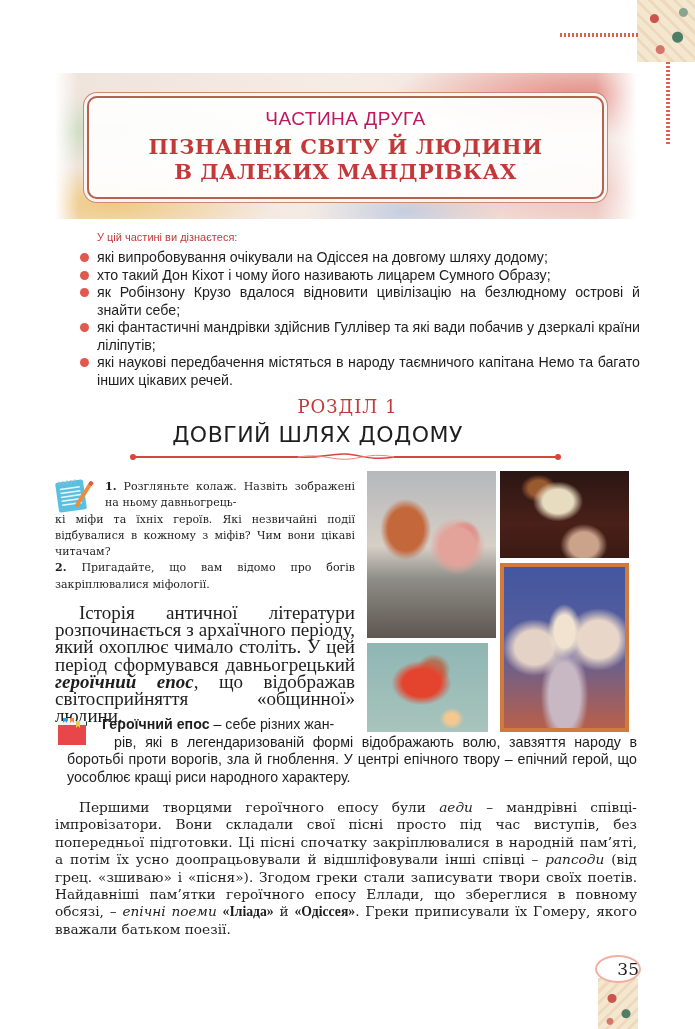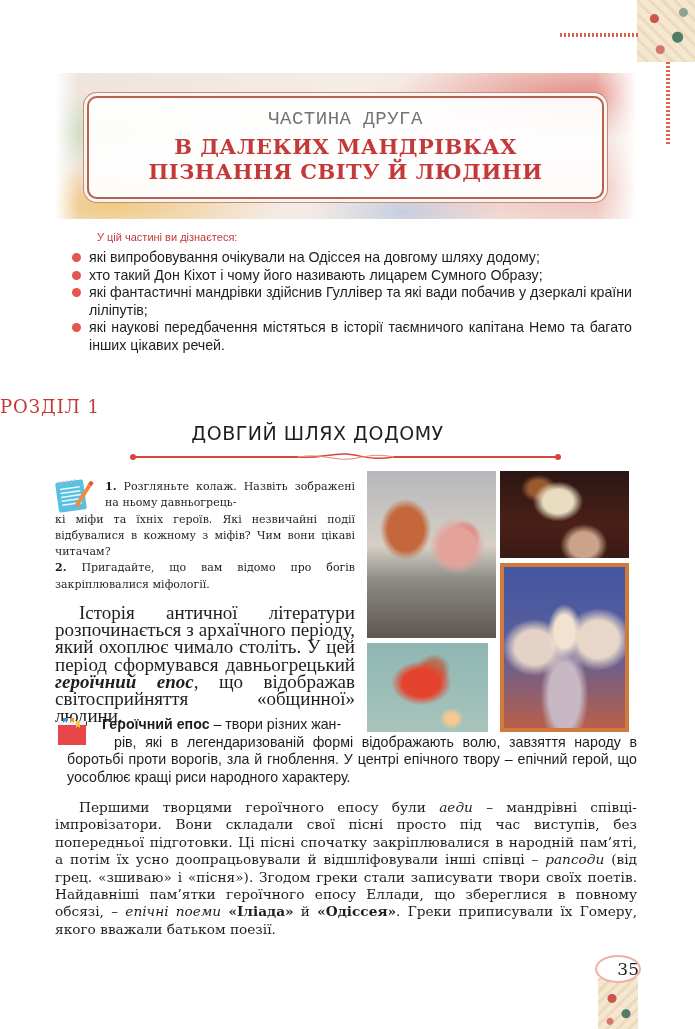--- a/index.html
+++ b/index.html
@@ -53,51 +53,51 @@
   }
   .banner-frame {
     position: absolute; left: 87px; top: 96px; width: 517px; height: 103px;
     background: rgba(255,255,255,0.93);
     border: 2px solid #b5634f;
     box-shadow: 0 0 0 3px rgba(255,255,255,.9), 0 0 0 4px #c98a78;
     border-radius: 10px;
     text-align: center;
   }
   .part-label {
-    margin-top: 10px; font-family: Liberation Mono, monospace; font-size: 19px;
-    letter-spacing: 0.5px; color: #737373; font-weight: normal;
+    margin-top: 10px; font-family: Liberation Sans, sans-serif; font-size: 19px;
+    letter-spacing: 0.5px; color: #be185d; font-weight: normal;
   }
   .part-title {
     margin-top: 4px; font-family: "DejaVu Serif", serif; font-weight: bold;
     font-size: 21px; line-height: 25px; color: #c3393a; letter-spacing: 0.5px;
   }
 
   
   .intro-heading {
     position: absolute; left: 97px; top: 231px;
     font-family: "Liberation Sans", sans-serif; font-size: 11px; color: #c3393a;
   }
   .intro-list {
-    position: absolute; left: 72px; top: 249px; width: 560px; list-style: none;
+    position: absolute; left: 80px; top: 249px; width: 560px; list-style: none;
     font-family: "Liberation Sans", sans-serif; font-size: 14.2px; line-height: 17.5px; color: #1e1e1e;
   }
   .intro-list li { position: relative; padding-left: 17px; text-align: justify; }
   .intro-list li::before {
     content: ""; position: absolute; left: 0; top: 4px; width: 9px; height: 9px;
     border-radius: 50%; background: #e0584e;
   }
 
   
   .section-num {
-    position: absolute; left: 0; width: 695px; top: 396px; text-align: left;
+    position: absolute; left: 0; width: 695px; top: 396px; text-align: center;
     font-family: "DejaVu Serif", serif; font-size: 18px; color: #c3393a; letter-spacing: 1px;
   }
   .section-title {
     position: absolute; left: 0; width: 635px; top: 422px; text-align: center;
-    font-family: "DejaVu Sans", sans-serif; font-size: 19px; color: #1e1e1e; letter-spacing: 0.5px;
+    font-family: "DejaVu Sans", sans-serif; font-size: 22px; color: #1e1e1e; letter-spacing: 0.5px;
   }
   .section-rule {
     position: absolute; left: 130px; top: 451px; width: 432px; height: 12px;
   }
 
   
   .task-icon { position: absolute; left: 55px; top: 477px; width: 40px; height: 36px; }
   .task-text {
     position: absolute; left: 55px; top: 479px; width: 300px;
     font-family: "DejaVu Serif", serif; font-size: 11px; line-height: 16.3px; text-align: justify;
@@ -150,44 +150,45 @@
   .def-text .first { display: block; padding-left: 47px; width: 290px; }
   .def-text b { font-weight: bold; }
 
   .main-para {
     position: absolute; left: 55px; top: 799px; width: 582px;
     font-family: "DejaVu Serif", serif; font-size: 13.7px; line-height: 17.4px; text-align: justify;
     text-indent: 24px;
   }
   .main-para i { font-style: italic; }
   .main-para .bi { font-weight: normal; font-style: italic; }
-  .main-para b { font-weight: bold; }
+  .main-para b { font-weight: bold; font-family: Liberation Serif, serif; }
 </style>
 </head>
 <body>
 
 <div class="orn-top"></div>
 <div class="dash-h"></div>
 <div class="dash-v"></div>
 
 <div class="banner"></div>
 <div class="banner-frame">
   <div class="part-label">ЧАСТИНА ДРУГА</div>
   <div class="part-title">
+    <div>ПІЗНАННЯ СВІТУ Й ЛЮДИНИ</div>
     <div>В ДАЛЕКИХ МАНДРІВКАХ</div>
-    <div>ПІЗНАННЯ СВІТУ Й ЛЮДИНИ</div>
   </div>
 </div>
 
 <div class="intro-heading">У цій частині ви дізнаєтеся:</div>
 <ul class="intro-list">
   <li>які випробовування очікували на Одіссея на довгому шляху додому;</li>
   <li>хто такий Дон Кіхот і чому його називають лицарем Сумного Образу;</li>
+  <li>як Робінзону Крузо вдалося відновити цивілізацію на безлюдному острові й знайти себе;</li>
   <li>які фантастичні мандрівки здійснив Гуллівер та які вади побачив у дзеркалі країни ліліпутів;</li>
-  <li>які наукові передбачення містяться в історії таємничого капітана Немо та багато інших цікавих речей.</li>
+  <li>які наукові передбачення містяться в народу таємничого капітана Немо та багато інших цікавих речей.</li>
 </ul>
 
 <div class="section-num">РОЗДІЛ 1</div>
 <div class="section-title">ДОВГИЙ ШЛЯХ ДОДОМУ</div>
 <svg class="section-rule" viewBox="0 0 432 12">
   <circle cx="3" cy="6" r="3" fill="#d9453c"></circle>
   <line x1="3" y1="6" x2="168" y2="6" stroke="#d9453c" stroke-width="2"></line>
   <path d="M168 6 C190 8, 200 2, 216 3 C232 4, 240 10, 264 6" stroke="#d9453c" stroke-width="1.5" fill="none"></path>
   <path d="M168 6 C190 2, 205 10, 220 8 C236 6, 244 2, 264 6" stroke="#e8867c" stroke-width="1" fill="none"></path>
   <line x1="264" y1="6" x2="428" y2="6" stroke="#d9453c" stroke-width="2"></line>
@@ -227,20 +228,20 @@
 <div class="collage-img img-scylla"></div>
 
 <svg class="def-icon" viewBox="0 0 30 30">
   <rect x="1" y="5" width="28" height="24" fill="#e8474a"></rect>
   <rect x="1" y="5" width="28" height="4" fill="#f2f2f2"></rect>
   <path d="M6 2 L6 7 L8 5 L10 7 L10 2 Z" fill="#2a9fd8"></path>
   <path d="M13 2 L13 7 L15 5 L17 7 L17 2 Z" fill="#f08a3c"></path>
   <path d="M19 5 L19 12 L21 10 L23 12 L23 5 Z" fill="#f5c842"></path>
 </svg>
 <div class="def-text">
-  <span class="first"><b>Героїчний епос</b><span> – </span><span>твори різних жан-</span></span>
+  <span class="first"><b>Героїчний епос</b><span> – </span><span>себе різних жан-</span></span>
   <span style="display:block; text-indent:47px;margin-left:12px;">рів, які в легендаризованій формі відображають волю, завзяття народу в боротьбі проти ворогів, зла й гноблення. У центрі епічного твору – епічний герой, що уособлює кращі риси народного характеру.</span>
 </div>
 
 <div class="main-para"><span>Першими творцями героїчного епосу були </span><i>аеди</i><span> – мандрівні співці-імпровізатори. Вони складали свої пісні просто під час виступів, без попередньої підготовки. Ці пісні спочатку закріплювалися в народній пам’яті, а потім їх усно доопрацьовували й відшліфовували інші співці – </span><i>рапсоди</i><span> (від грец. «зшиваю» і «пісня»). Згодом греки стали записувати твори своїх поетів. Найдавніші пам’ятки героїчного епосу Еллади, що збереглися в повному обсязі, – </span><span class="bi">епічні поеми</span> <b>«Іліада»</b><span> й </span><b>«Одіссея»</b><span>. Греки приписували їх Гомеру, якого вважали батьком поезії.</span></div>
 
 <div class="orn-bottom"></div>
 <div class="page-num">35</div>
 
 </body></html>

